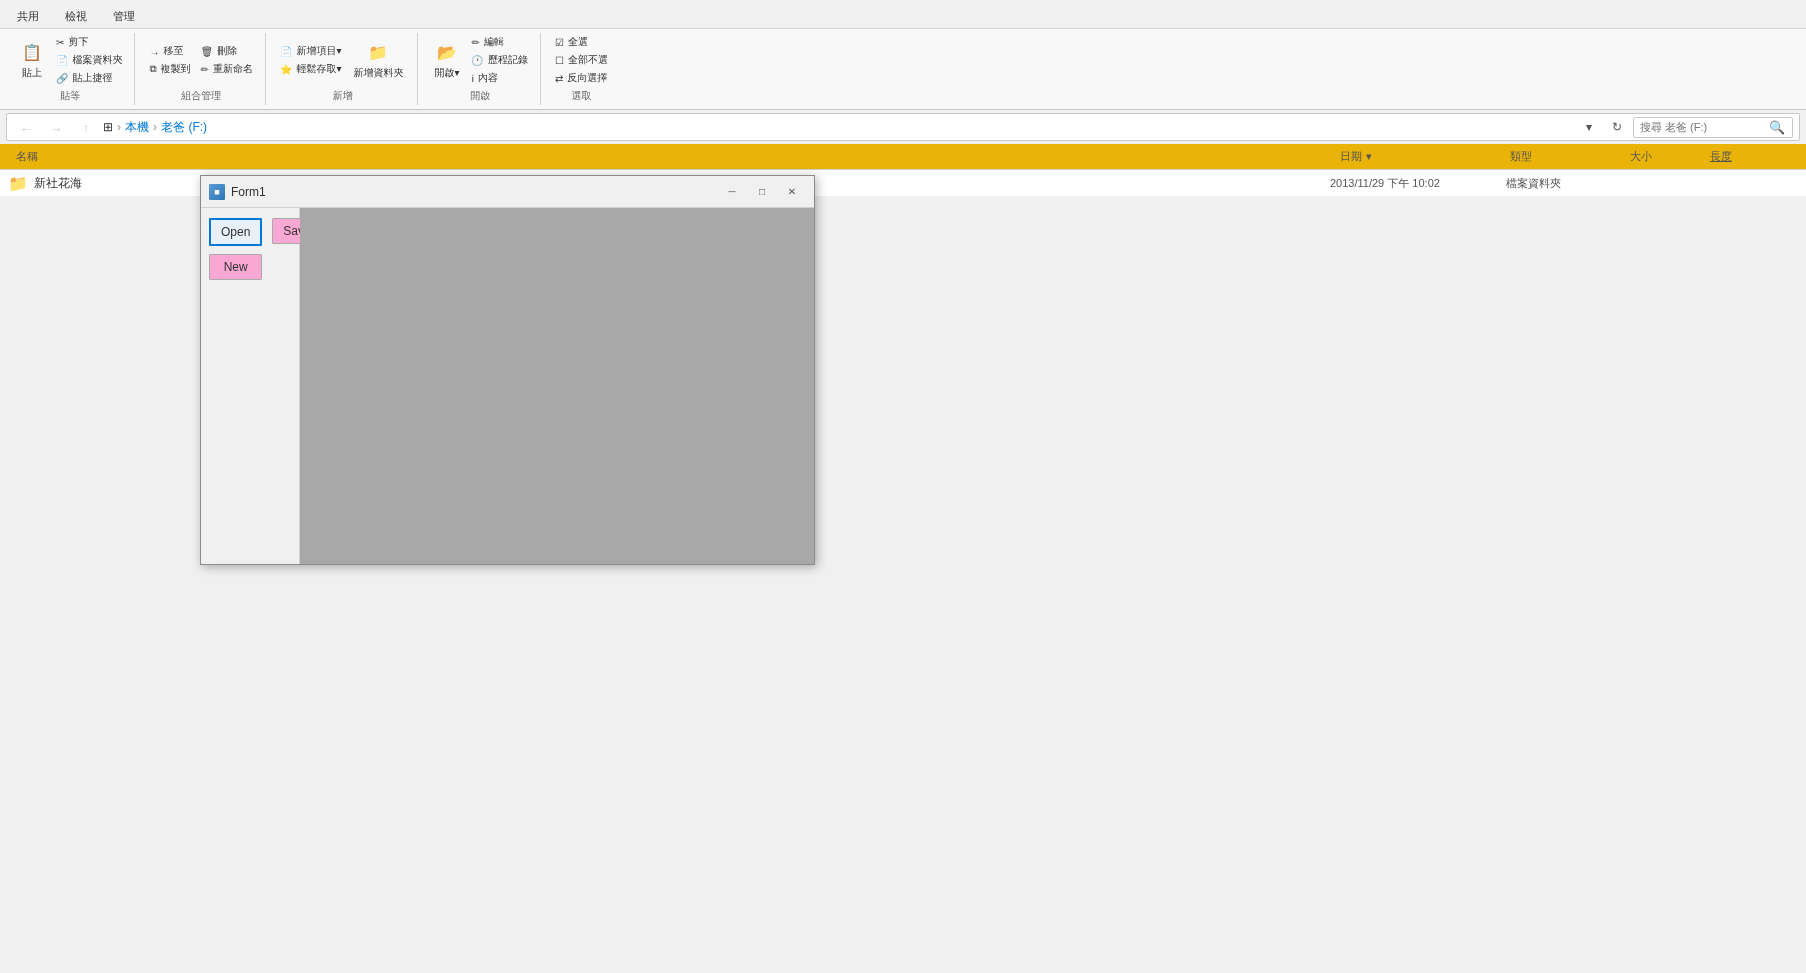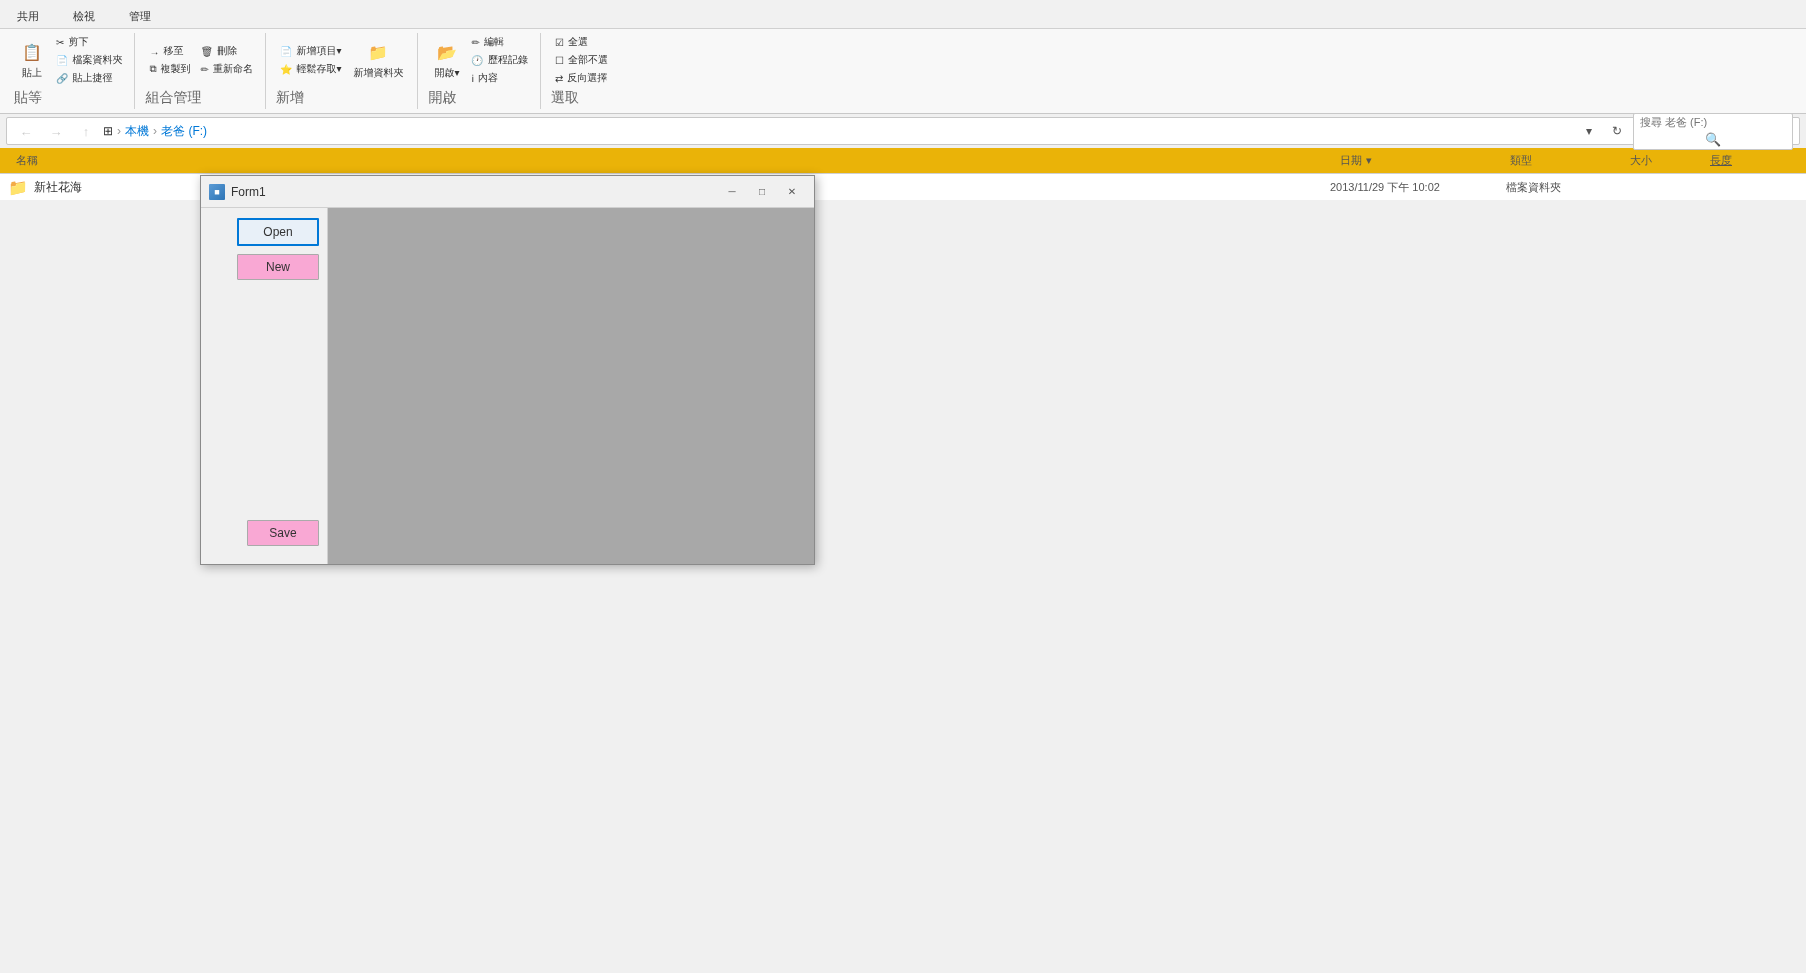--- a/index.html
+++ b/index.html
@@ -15,21 +15,21 @@
 
     
     .ribbon {
       background: #f1f1f1;
       border-bottom: 1px solid #c8c8c8;
       padding: 4px 0 0 0;
     }
     .ribbon-tabs {
       display: flex;
       padding-left: 4px;
-      gap: 8px;
+      gap: 0;
     }
     .ribbon-tab {
       padding: 4px 12px;
       font-size: 11px;
       color: #333;
       cursor: pointer;
       border: 1px solid transparent;
       border-bottom: none;
     }
     .ribbon-content {
@@ -44,22 +44,23 @@
     .ribbon-group {
       display: flex;
       flex-direction: column;
       align-items: stretch;
       border-right: 1px solid #d0d0d0;
       padding: 0 8px 2px 8px;
       position: relative;
     }
     .ribbon-group:last-child { border-right: none; }
     .ribbon-group-label {
-      font-size: 14px;
+      font-size: 10px;
       color: #666;
+      text-align: center;
       margin-top: 2px;
     }
     .ribbon-buttons {
       display: flex;
       flex-direction: row;
       gap: 2px;
       flex: 1;
       align-items: center;
     }
     .ribbon-btn {
@@ -141,21 +142,20 @@
     }
     .search-box {
       display: flex;
       align-items: center;
       border: 1px solid #c8c8c8;
       border-radius: 2px;
       background: white;
       padding: 2px 6px;
       gap: 4px;
       width: 160px;
-      flex-direction: column;
     }
     .search-box input {
       border: none;
       outline: none;
       font-size: 11px;
       width: 100%;
       color: #333;
       background: transparent;
     }
 
@@ -255,24 +255,22 @@
 
     .dialog-body {
       display: flex;
       flex: 1;
     }
     .dialog-sidebar {
       width: 99px;
       background: #f0f0f0;
       padding: 10px 8px;
       display: flex;
-      flex-direction: column;
       justify-content: space-between;
       border-right: 1px solid #d0d0d0;
-      margin-left: 28px;
     }
     .dialog-sidebar-top {
       display: flex;
       flex-direction: column;
       gap: 8px;
     }
     .dialog-sidebar-bottom {
       padding-bottom: 8px;
       padding-left: 10px;
     }

